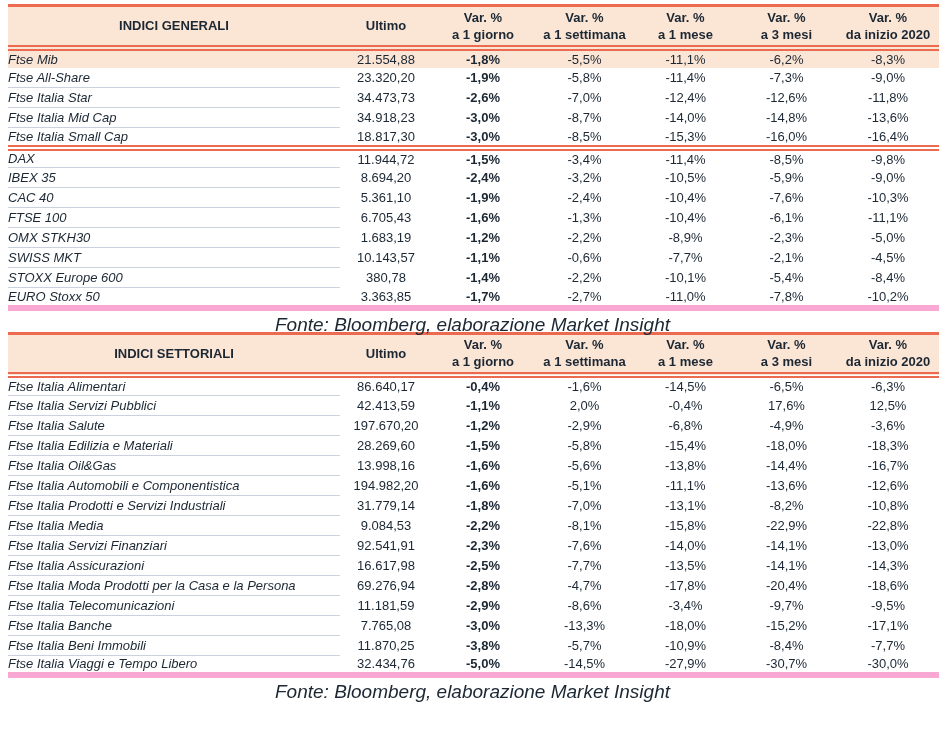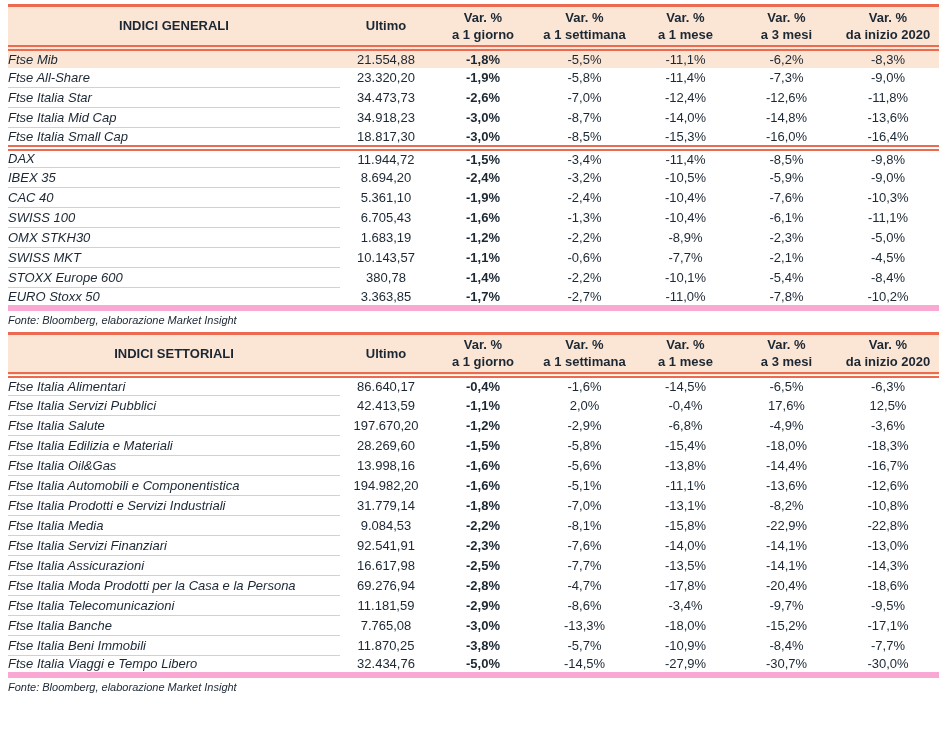--- a/index.html
+++ b/index.html
@@ -49,23 +49,23 @@
   }
   td.num { text-align: center; }
   td.num.day { font-weight: bold; }
   tr.hl td { background: #fbe5d5; }
   tr.hl td.name { border-bottom: 0; }
   tr.group-start td { border-top: 6px double #ec6a4f; margin-left: 32px; }
 
   .source {
     width: 931px;
     height: 21px;
-    text-align: left;
+    text-align: center;
     font-style: italic;
-    font-size: 11px;
+    font-size: 19px;
     color: #1b2733;
     padding: 3px 2px 2px 0;
   }
 </style>
 </head>
 <body>
 
 <div class="page">
 
   <table class="idx">
@@ -173,21 +173,21 @@
         <tr>
           <td class="name">CAC 40</td>
           <td class="num">5.361,10</td>
           <td class="num day">-1,9%</td>
           <td class="num">-2,4%</td>
           <td class="num">-10,4%</td>
           <td class="num">-7,6%</td>
           <td class="num">-10,3%</td>
         </tr>
         <tr>
-          <td class="name">SWISS 100</td>
+          <td class="name">FTSE 100</td>
           <td class="num">6.705,43</td>
           <td class="num day">-1,6%</td>
           <td class="num">-1,3%</td>
           <td class="num">-10,4%</td>
           <td class="num">-6,1%</td>
           <td class="num">-11,1%</td>
         </tr>
         <tr>
           <td class="name">OMX STKH30</td>
           <td class="num">1.683,19</td>

